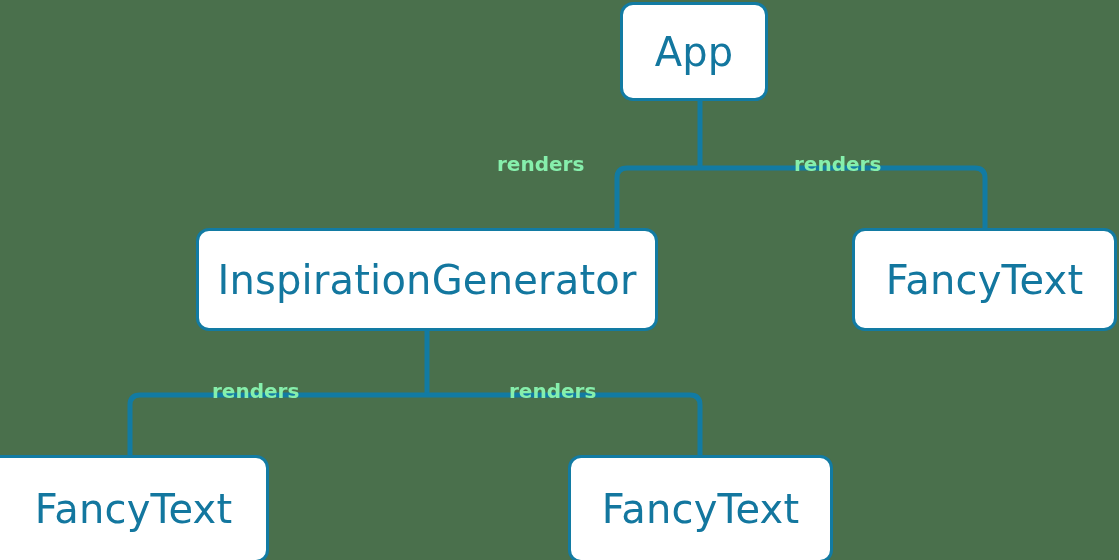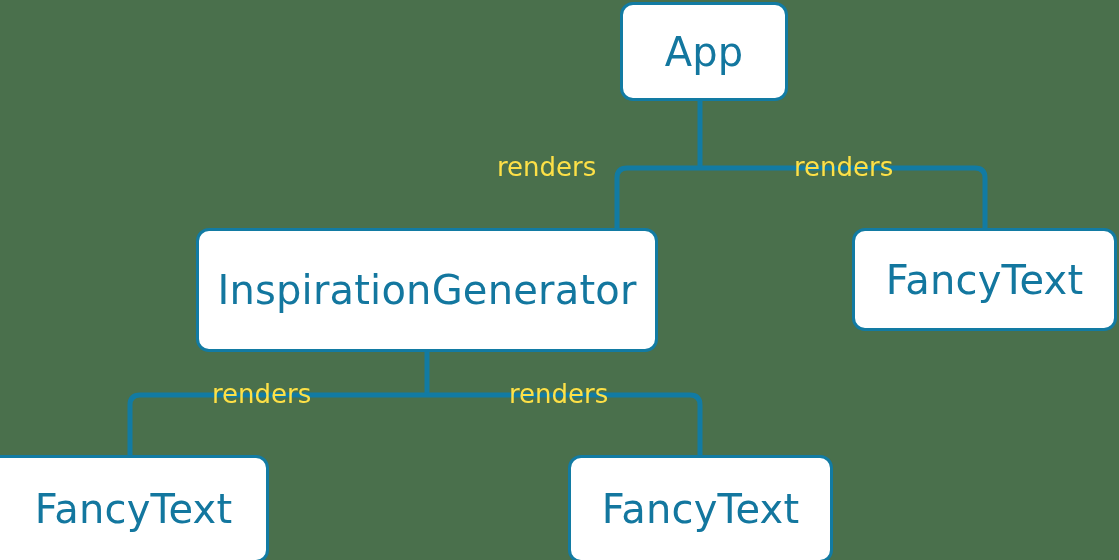--- a/index.html
+++ b/index.html
@@ -41,31 +41,31 @@
     letter-spacing: 0.2px;
     z-index: 3;
   }
   .node-label {
     display: block;
     line-height: 1;
     white-space: nowrap;
   }
   .edge-label {
     position: absolute;
-    color: #fde047;
-    font-size: 26px;
+    color: #86efac;
+    font-size: 20px;
     line-height: 1;
     white-space: nowrap;
     z-index: 2;
-    font-weight: 400;
+    font-weight: 700;
   }
 
   
-  #node-app        { left: 620px; top: 2px;   width: 168px; height: 99px;  font-size: 40px; }
-  #node-inspgen    { left: 196px; top: 228px; width: 462px; height: 124px; font-size: 40px; }
+  #node-app        { left: 620px; top: 2px;   width: 148px; height: 99px;  font-size: 40px; }
+  #node-inspgen    { left: 196px; top: 228px; width: 462px; height: 103px; font-size: 40px; }
   #node-fancy-right{ left: 852px; top: 228px; width: 265px; height: 103px; font-size: 40px; }
   #node-fancy-left { left: -16px; top: 455px; width: 285px; height: 108px; font-size: 40px; }
   #node-copyright  { left: 568px; top: 455px; width: 265px; height: 108px; font-size: 40px; }
   #node-fancy-left .node-label { margin-left: 14px; }
 
   
   #edge-label-app-inspgen   { left: 497px; top: 154px; }
   #edge-label-app-fancy     { left: 794px; top: 154px; }
   #edge-label-ig-fancy      { left: 212px; top: 381px; }
   #edge-label-ig-copyright  { left: 509px; top: 381px; }

